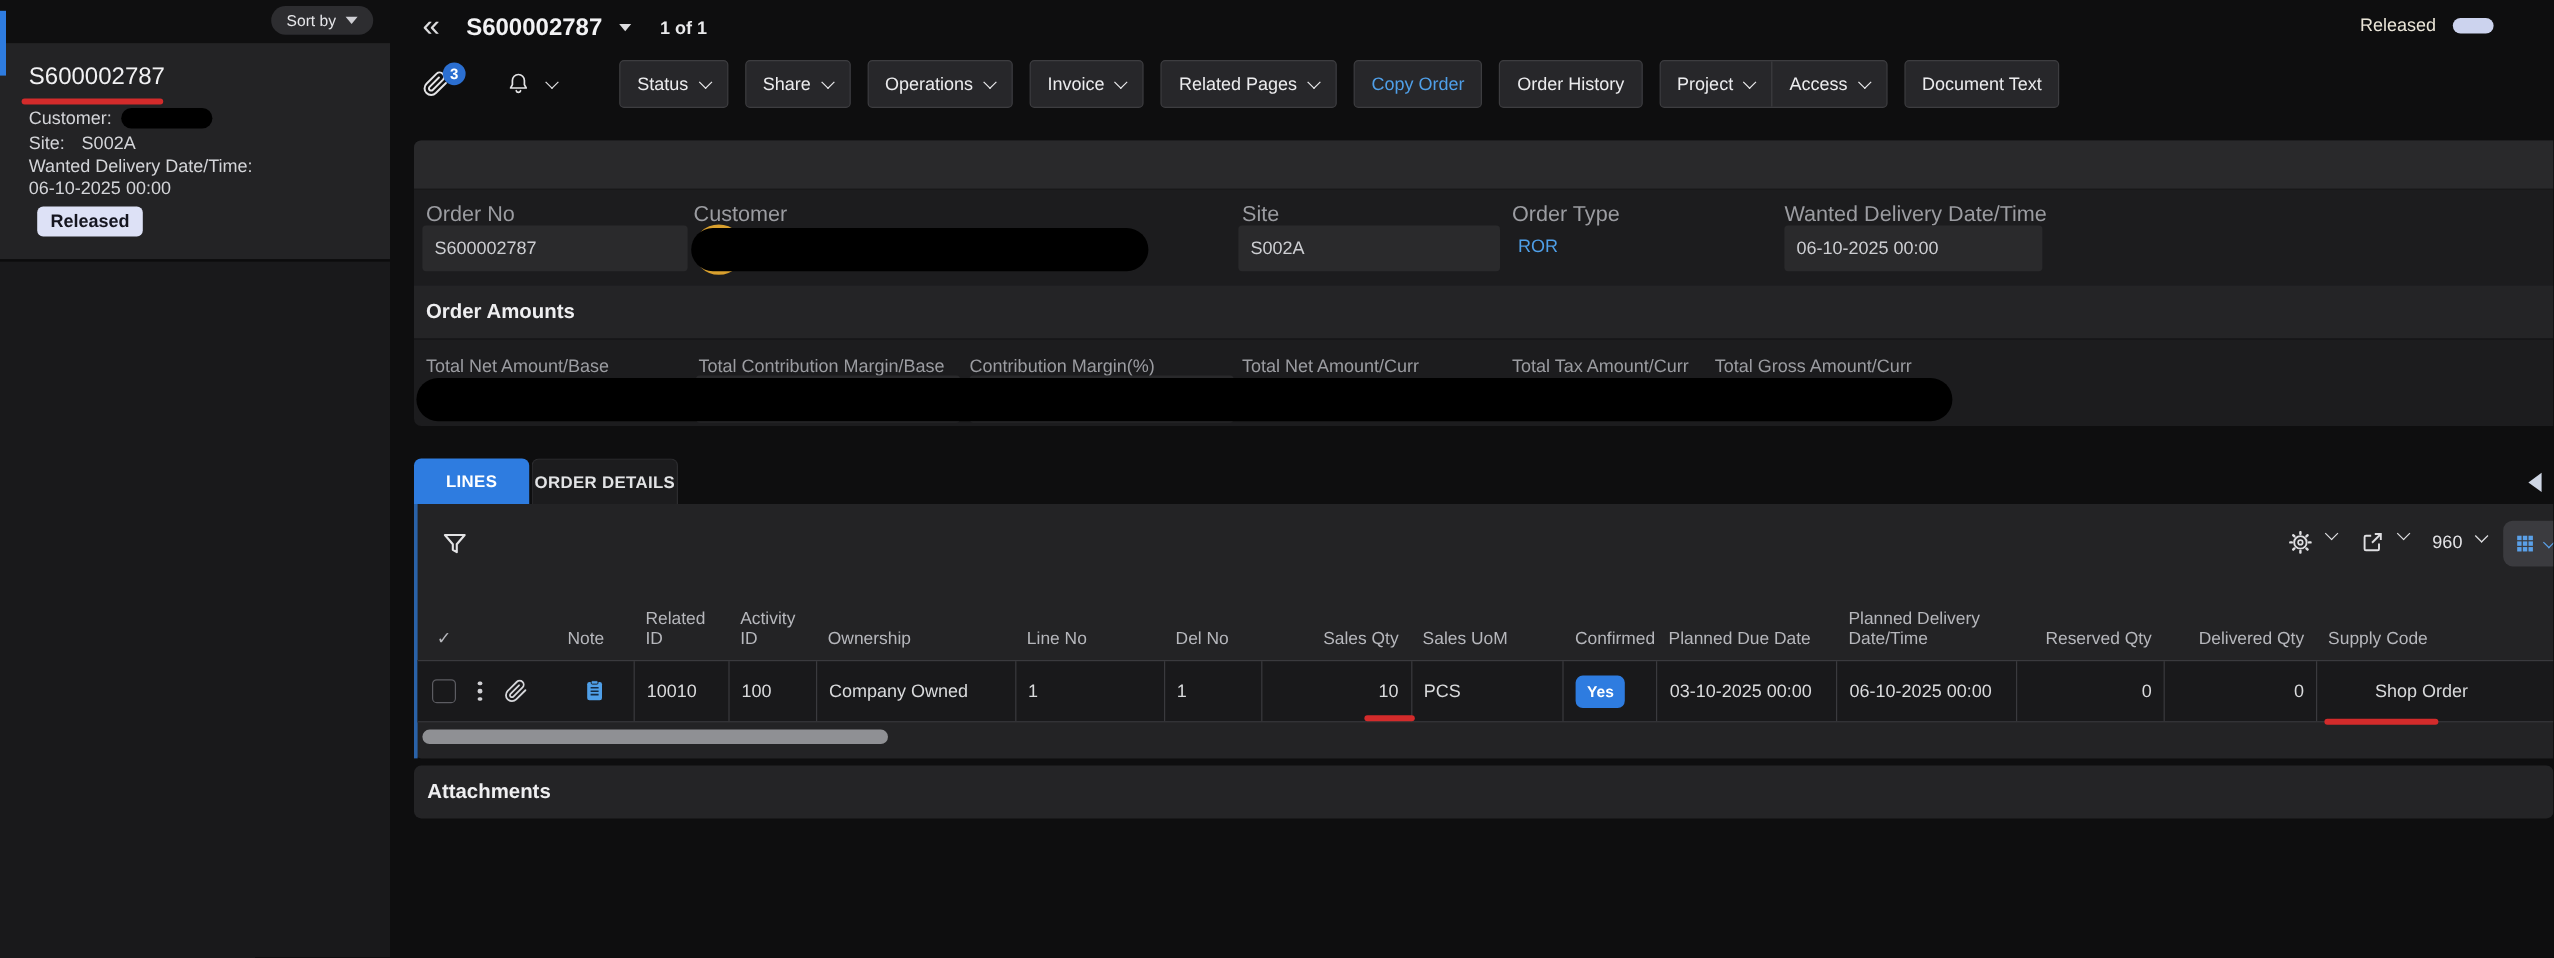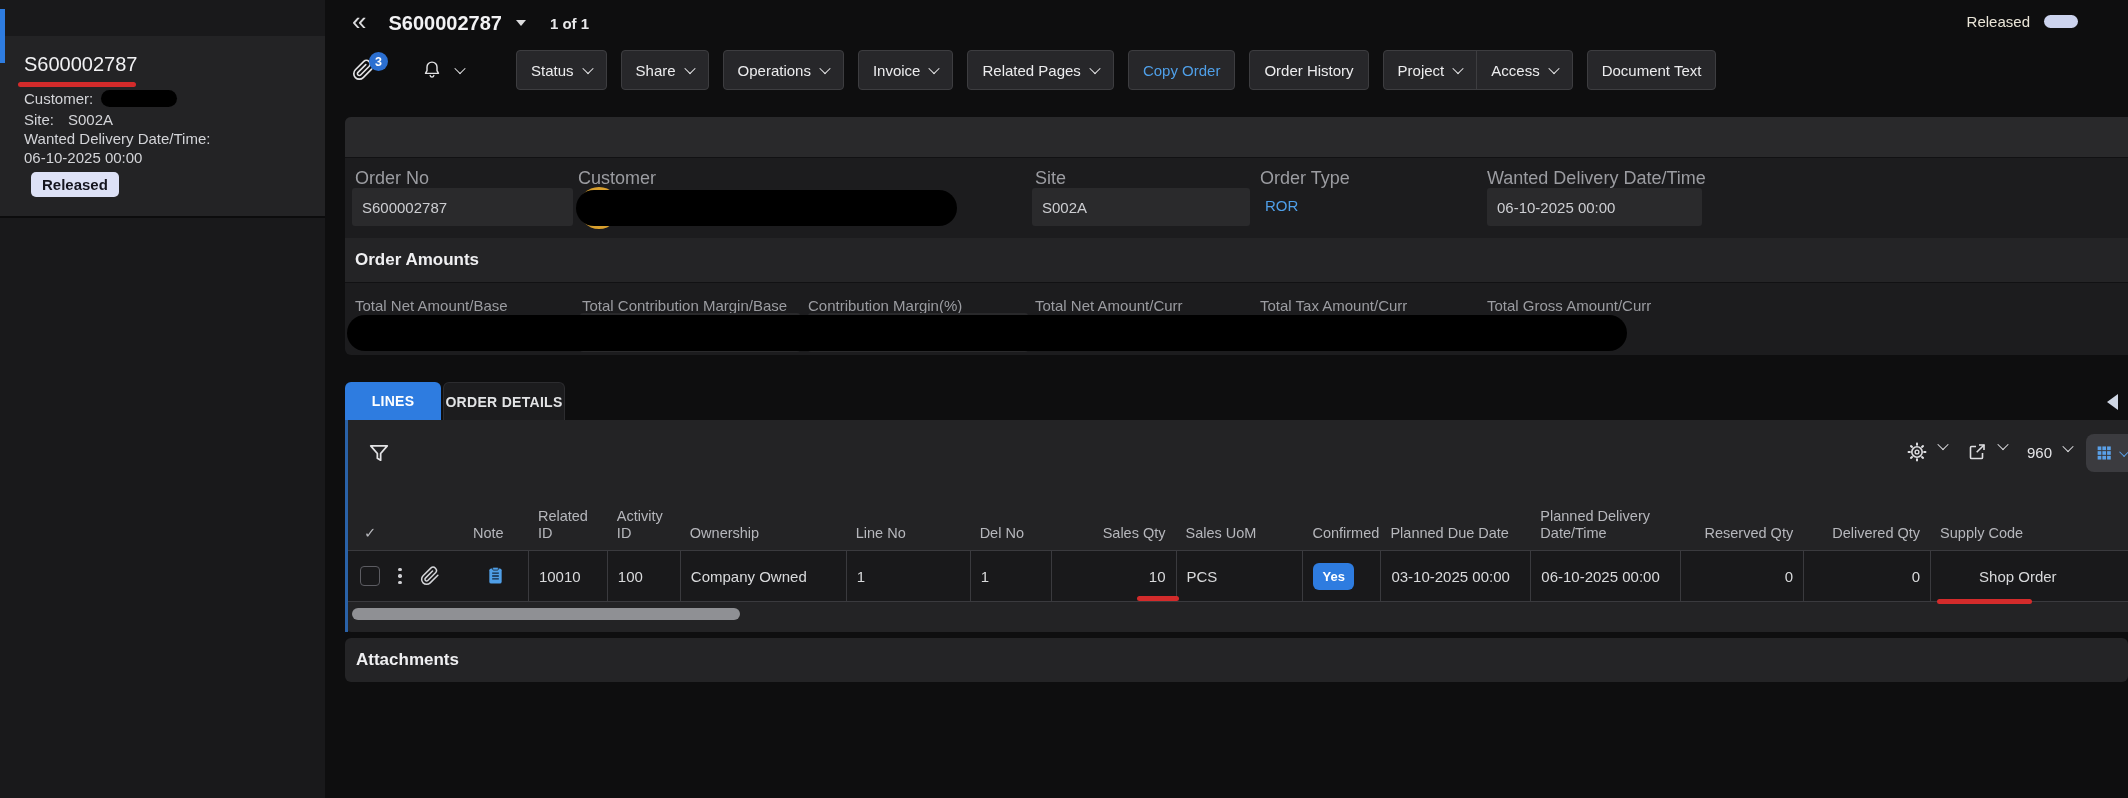--- a/index.html
+++ b/index.html
@@ -100,20 +100,26 @@
   .attach-title{font-size:17px;font-weight:700;color:#efeff1;margin-left:11px;}
 
   svg{display:block;}
 </style>
 </head>
 <body>
 
 <div class="screen">
 
   <aside class="sidebar">
+    <div class="sb-top">
+      <div class="sortby">
+        <span>Sort by</span>
+        <span class="tri-down"></span>
+      </div>
+    </div>
     <div class="sb-indicator"></div>
     <div class="sb-card">
       <div class="sb-title">S600002787</div>
       <div class="ann" style="left:18px;top:46px;width:118px;"></div>
       <div class="sb-line" style="top:54px;">
         <span>Customer:</span>
         <span class="redact-blob"></span>
       </div>
       <div class="sb-line" style="top:75px;">
         <span>Site:</span>
@@ -218,21 +224,21 @@
       </div>
 
       <div class="oa-band">
         <span class="oa-title">Order Amounts</span>
       </div>
       <div class="alabel" style="left:10px;">Total Net Amount/Base</div>
       <div class="alabel" style="left:237px;">Total Contribution Margin/Base</div>
       <div class="alabel" style="left:463px;">Contribution Margin(%)</div>
       <div class="alabel" style="left:690px;">Total Net Amount/Curr</div>
       <div class="alabel" style="left:915px;">Total Tax Amount/Curr</div>
-      <div class="alabel" style="left:1142px;">Total Gross Amount/Curr</div>
+      <div class="alabel" style="left:1084px;">Total Gross Amount/Curr</div>
       <div class="abox" style="left:235px;width:220px;"></div>
       <div class="abox" style="left:463px;width:220px;"></div>
       <div class="oa-redact"></div>
     </section>
 
     <div class="tabs">
       <div class="tab tab-active">LINES</div>
       <div class="tab tab-inactive">ORDER DETAILS</div>
     </div>
     <div class="tab-arrow"></div>

